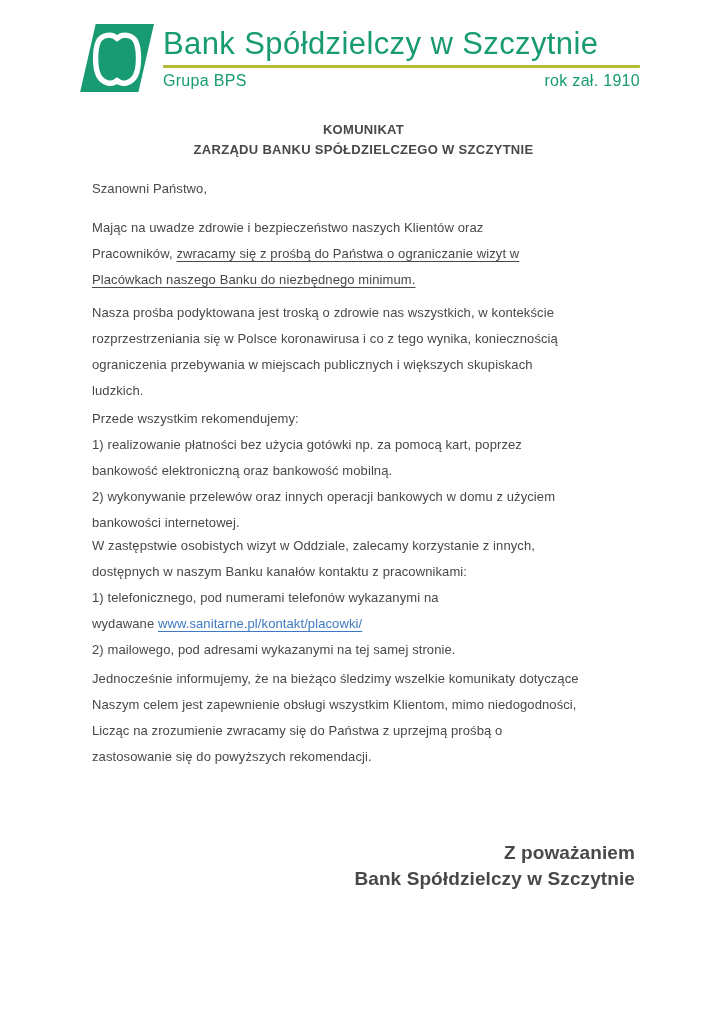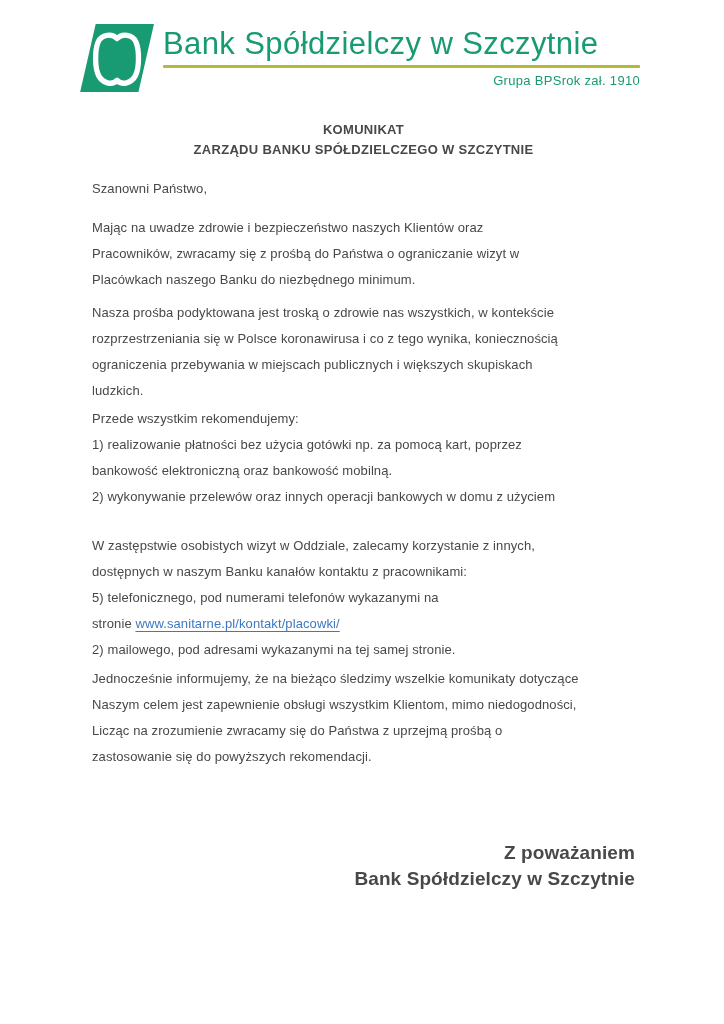--- a/index.html
+++ b/index.html
@@ -23,38 +23,38 @@
   
   .header{position:absolute;top:0;left:0;right:0;height:100px;}
   .logo{position:absolute;left:79px;top:24px;width:80px;height:68px;}
   .brand{position:absolute;left:163px;right:84px;top:26px;}
   .brand-name{
     font-size:31px;line-height:36px;color:var(--green);
     letter-spacing:.4px;white-space:nowrap;font-weight:400;
   }
   .brand-rule{height:3px;background:var(--olive);margin-top:3px;border-radius:1px;}
   .brand-meta{
-    display:flex;justify-content:flex-end;align-items:baseline;
-    margin-top:4px;font-size:13px;line-height:17px;color:var(--green);letter-spacing:.3px;
+    display:flex;justify-content:space-between;align-items:baseline;
+    margin-top:4px;font-size:16px;line-height:17px;color:var(--green);letter-spacing:.3px;
   }
 
   
   .block{position:absolute;left:92px;right:89px;color:var(--ink);}
   .heading{top:120px;text-align:center;font-weight:bold;font-size:13px;line-height:20px;letter-spacing:.3px;}
   .body-text{font-size:13px;line-height:26px;letter-spacing:.1px;}
   .line{white-space:nowrap;}
   .salutation{top:176px;}
   .p-0{top:215px;}
   .p-1{top:300px;}
   .p-2{top:406px;}
   .p-3{top:533px;}
   .p-4{top:666px;}
   .signature{top:840px;text-align:right;font-weight:bold;font-size:19px;line-height:26px;letter-spacing:.1px;}
   .seg{ text-decoration:none;margin-top:42px; }
-  .seg-underline{text-underline-offset:3px;}
+  .seg-underline{text-decoration:underline;text-underline-offset:3px;}
   .seg-link{color:var(--link);text-decoration:underline;text-underline-offset:3px;cursor:pointer;}
 </style>
 </head>
 <body>
 
 <div class="page">
 
   <header class="header">
     <svg class="logo" viewBox="0 0 80 70" aria-hidden="true">
       <polygon points="16,0 76,0 60,70 0,70" fill="var(--green)"></polygon>
@@ -88,26 +88,27 @@
       <div class="line"><span class="seg">Nasza prośba podyktowana jest troską o zdrowie nas wszystkich, w kontekście</span></div>
       <div class="line"><span class="seg">rozprzestrzeniania się w Polsce koronawirusa i co z tego wynika, koniecznością</span></div>
       <div class="line"><span class="seg">ograniczenia przebywania w miejscach publicznych i większych skupiskach</span></div>
       <div class="line"><span class="seg">ludzkich.</span></div>
     </div>
   <div class="block body-text p-2">
       <div class="line"><span class="seg">Przede wszystkim rekomendujemy:</span></div>
       <div class="line"><span class="seg">1) realizowanie płatności bez użycia gotówki np. za pomocą kart, poprzez</span></div>
       <div class="line"><span class="seg">bankowość elektroniczną oraz bankowość mobilną.</span></div>
       <div class="line"><span class="seg">2) wykonywanie przelewów oraz innych operacji bankowych w domu z użyciem</span></div>
+      <div class="line"><span class="seg">bankowości internetowej.</span></div>
     </div>
   <div class="block body-text p-3">
       <div class="line"><span class="seg">W zastępstwie osobistych wizyt w Oddziale, zalecamy korzystanie z innych,</span></div>
       <div class="line"><span class="seg">dostępnych w naszym Banku kanałów kontaktu z pracownikami:</span></div>
-      <div class="line"><span class="seg">5) telefonicznego, pod numerami telefonów wykazanymi na</span></div>
-      <div class="line"><span class="seg">stronie </span><span class="seg seg-link">www.sanitarne.pl/kontakt/placowki/</span></div>
+      <div class="line"><span class="seg">1) telefonicznego, pod numerami telefonów wykazanymi na</span></div>
+      <div class="line"><span class="seg">wydawane </span><span class="seg seg-link">www.sanitarne.pl/kontakt/placowki/</span></div>
       <div class="line"><span class="seg">2) mailowego, pod adresami wykazanymi na tej samej stronie.</span></div>
     </div>
   <div class="block body-text p-4">
       <div class="line"><span class="seg">Jednocześnie informujemy, że na bieżąco śledzimy wszelkie komunikaty dotyczące</span></div>
       <div class="line"><span class="seg">Naszym celem jest zapewnienie obsługi wszystkim Klientom, mimo niedogodności,</span></div>
       <div class="line"><span class="seg">Licząc na zrozumienie zwracamy się do Państwa z uprzejmą prośbą o</span></div>
       <div class="line"><span class="seg">zastosowanie się do powyższych rekomendacji.</span></div>
     </div>
 
   <div class="block signature">

